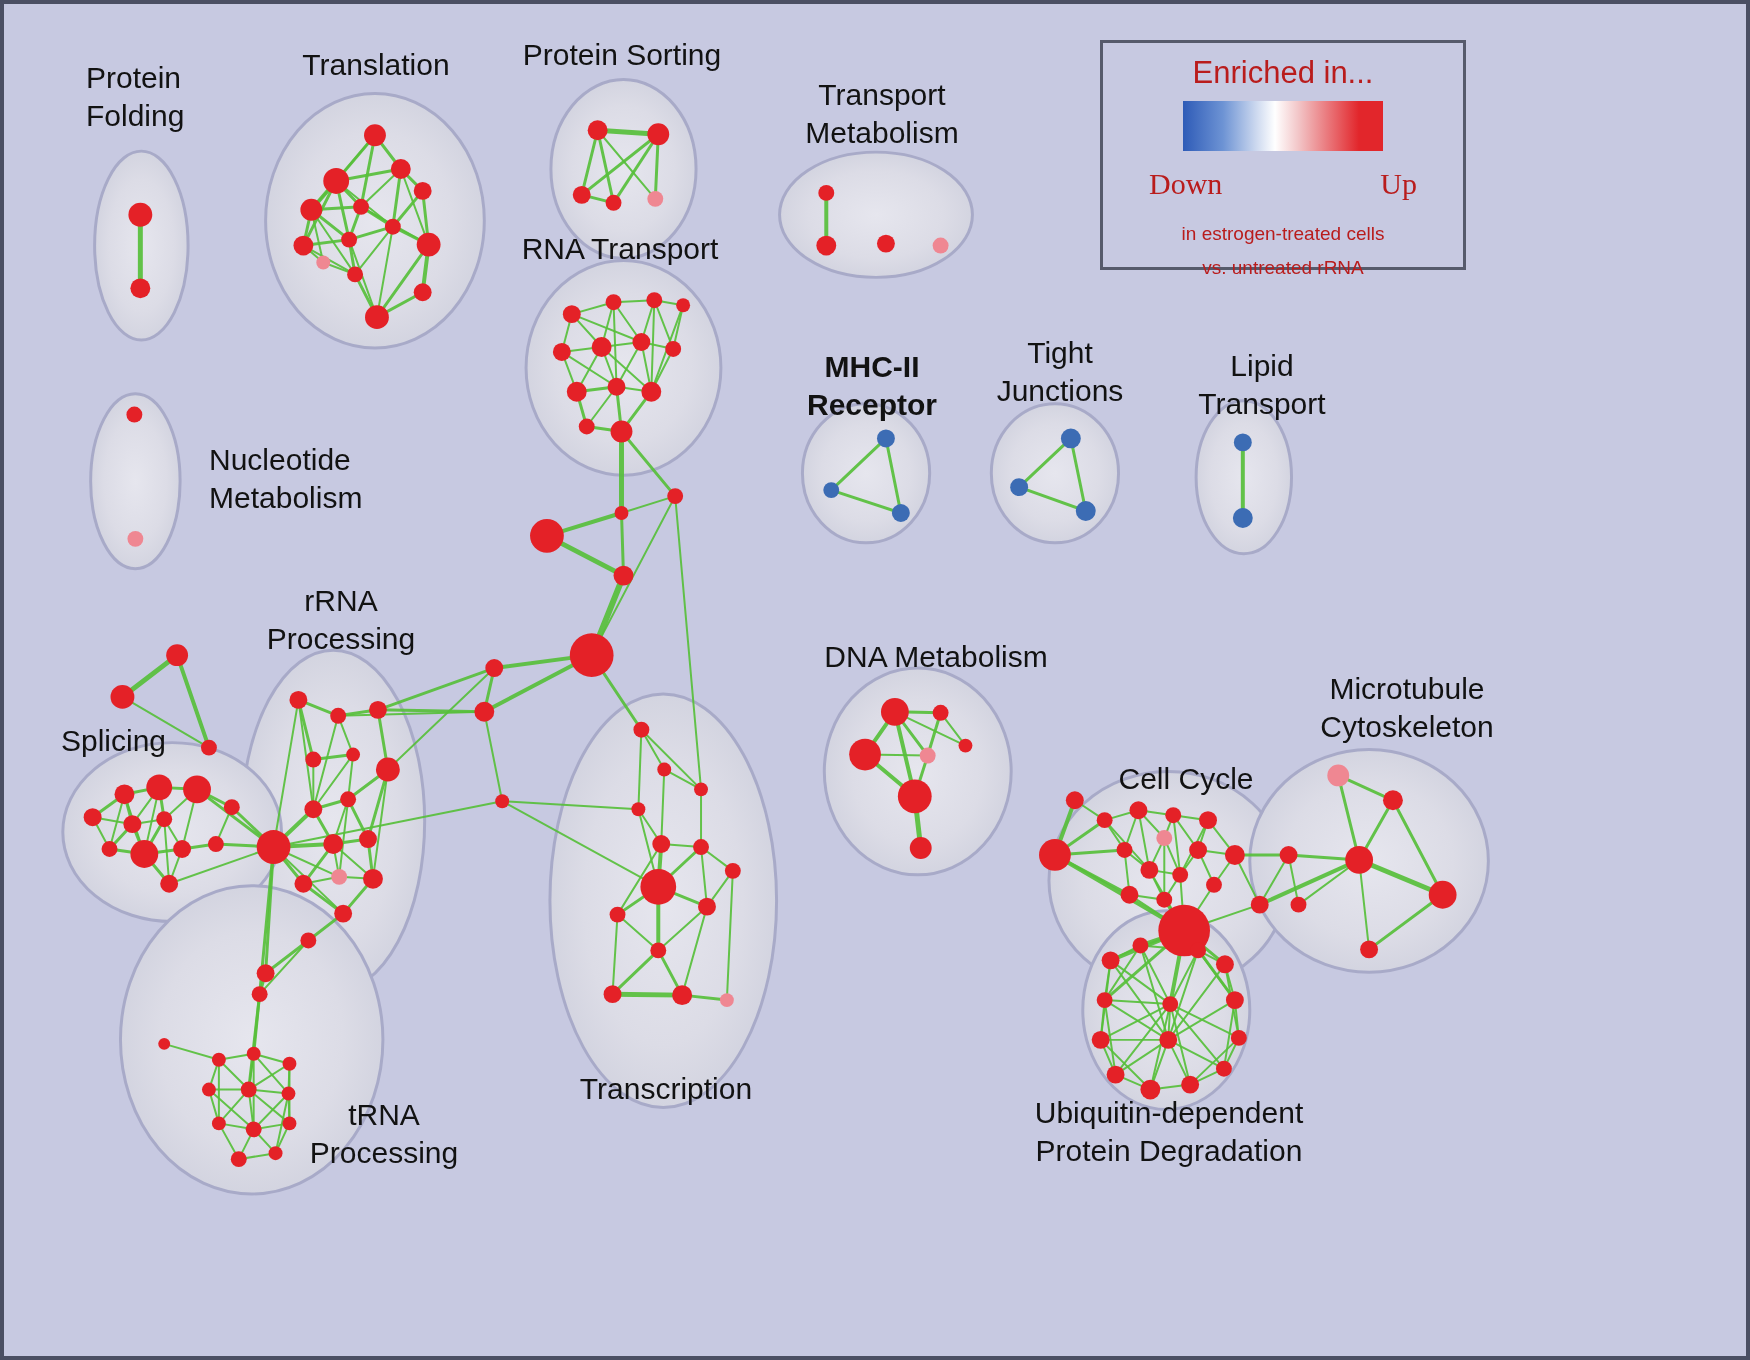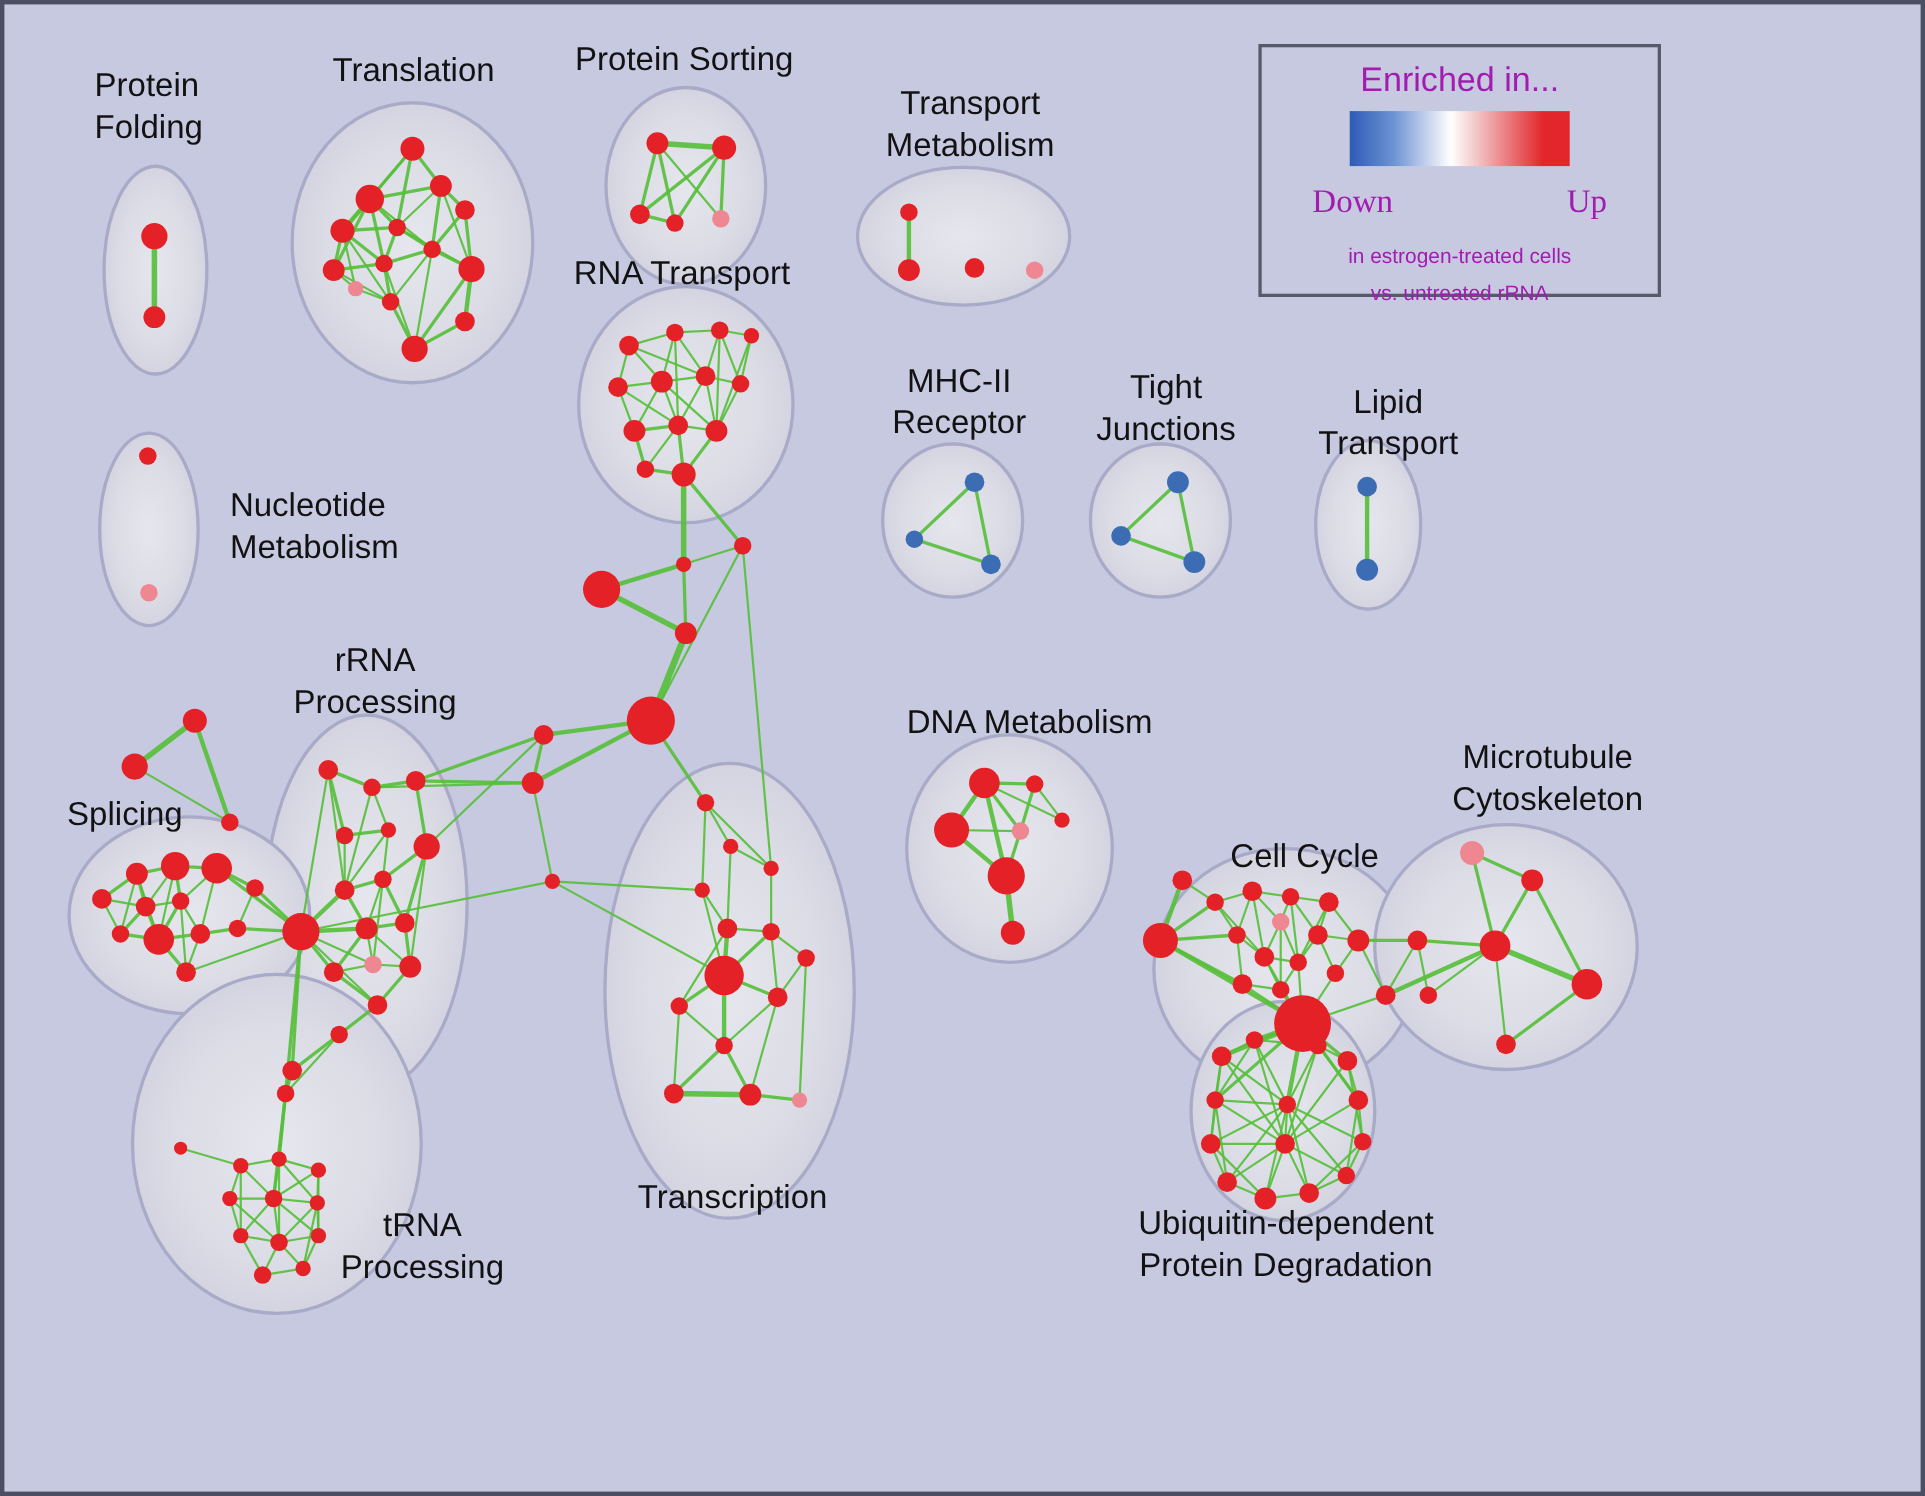--- a/index.html
+++ b/index.html
@@ -13,24 +13,24 @@
     font-family:"Liberation Sans", sans-serif;
   }
   svg.net{position:absolute;left:0;top:0;width:100%;height:100%;}
   .cluster-label{
     position:absolute;
     font-size:30px;line-height:38px;
     color:#121212;text-align:center;white-space:nowrap;
   }
   .cluster-label.left{text-align:left;}
   .legend{
-    position:absolute;left:1140px;top:36px;width:366px;height:230px;
+    position:absolute;left:1096px;top:36px;width:366px;height:230px;
     border:3px solid #565a6b;box-sizing:border-box;
     text-align:center;padding-top:12px;
-    color:#a21caf;
+    color:#b91c1c;
   }
   .legend-title{font-size:31px;}
   .legend-bar{
     width:200px;height:50px;margin:10px auto 2px;
     background:linear-gradient(to right,
       #2e5bb7 0%, #6d93d4 20%, #c9d6ee 36%, #ffffff 46%,
       #f2c4c6 58%, #ea7a7e 72%, #e2262b 88%, #e2262b 100%);
   }
   .legend-ends{
     display:flex;justify-content:space-between;
@@ -597,21 +597,21 @@
       <div class="cluster-label" style="left: 618px; top: 32px; transform: translateX(-50%);">
         <div>Protein Sorting</div>
       </div>
       <div class="cluster-label" style="left: 616px; top: 226px; transform: translateX(-50%);">
         <div>RNA Transport</div>
       </div>
       <div class="cluster-label" style="left: 878px; top: 72px; transform: translateX(-50%);">
         <div>Transport</div>
         <div>Metabolism</div>
       </div>
-      <div class="cluster-label" style="left: 868px; top: 324px; transform: translateX(-50%);">
+      <div class="cluster-label" style="left: 868px; top: 344px; transform: translateX(-50%); font-weight: bold;">
         <div>MHC-II</div>
         <div>Receptor</div>
       </div>
       <div class="cluster-label" style="left: 1056px; top: 330px; transform: translateX(-50%);">
         <div>Tight</div>
         <div>Junctions</div>
       </div>
       <div class="cluster-label" style="left: 1258px; top: 328px; transform: translateX(-50%); margin-top: 15px;">
         <div>Lipid</div>
         <div>Transport</div>

